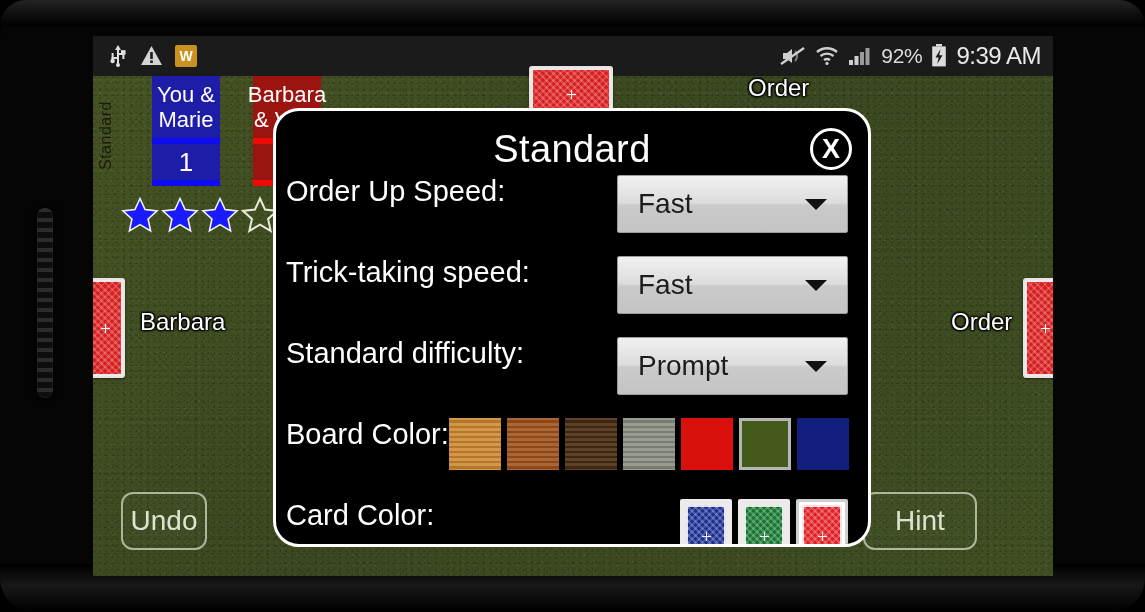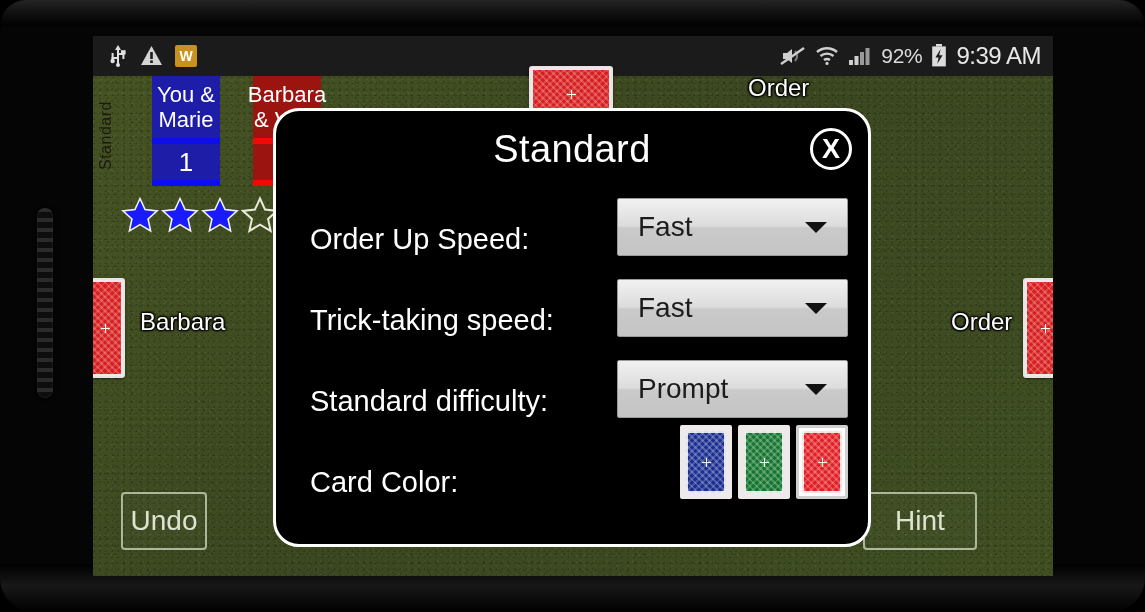--- a/index.html
+++ b/index.html
@@ -146,21 +146,21 @@
       linear-gradient(90deg, transparent 42%, #fff 42% 58%, transparent 58%);
   }
   #card-top     { left: 436px; top: 30px;  width: 84px; height: 56px; }
   #card-left    { left: -8px;  top: 242px; width: 40px; height: 100px; }
   #card-right   { left: 930px; top: 242px; width: 44px; height: 100px; }
 
   
   .felt-button {
     position: absolute;
     border: 2px solid rgba(215,222,200,.72);
-    border-radius: 4px;
+    border-radius: 12px;
     color: #dde3cf;
     font-size: 28px;
     display: flex; align-items: center; justify-content: center;
     background: rgba(255,255,255,.02);
   }
   #undo-button { left: 28px;  top: 456px; width: 86px; height: 58px; }
   #hint-button { left: 770px; top: 456px; width: 114px; height: 58px; }
 
   
   #settings-dialog {
@@ -181,23 +181,23 @@
     position: absolute; right: 16px; top: 17px;
     width: 42px; height: 42px;
     border: 3px solid #fff; border-radius: 50%;
     display: flex; align-items: center; justify-content: center;
     font-size: 27px; font-weight: bold; line-height: 1;
     color: #fff; cursor: pointer; background: #000;
   }
 
   #settings-rows { position: absolute; left: 0; top: 64px; width: 100%; }
   .setting-row {
-    display: flex; align-items: flex-end;
+    display: flex; align-items: flex-start;
     height: 81px;
-    padding: 0 0 0 34px;
+    padding: 0 0 0 10px;
   }
   .setting-label { font-size: 29px; color: #fff; flex: 0 0 auto; }
   .setting-control { margin-left: auto; margin-right: 20px; }
 
   .spinner {
     width: 231px; height: 58px;
     background: linear-gradient(to bottom, #f1f1f1 0%, #dcdcdc 48%, #cacaca 52%, #c4c4c4 100%);
     border: 1px solid #9a9a9a;
     border-radius: 2px;
     display: flex; align-items: center;
@@ -407,20 +407,34 @@
         <div class="setting-row">
           <div class="setting-label">Standard difficulty:</div>
           <div class="setting-control">
             <div class="spinner">
               <span class="spinner-value">Prompt</span>
               <span class="spinner-arrow"></span>
             </div>
           </div>
         </div>
 
+        <div class="setting-row">
+          <div class="setting-label">Board Color:</div>
+          <div class="setting-control">
+            <div class="swatch-row" id="board-swatch-row">
+                <div class="swatch" style="background: repeating-linear-gradient(rgba(0, 0, 0, 0.14) 0px, rgba(0, 0, 0, 0.14) 2px, rgba(255, 255, 255, 0.1) 2px, rgba(255, 255, 255, 0.1) 5px), rgb(208, 138, 51);"></div>
+                <div class="swatch" style="background: repeating-linear-gradient(rgba(0, 0, 0, 0.14) 0px, rgba(0, 0, 0, 0.14) 2px, rgba(255, 255, 255, 0.1) 2px, rgba(255, 255, 255, 0.1) 5px), rgb(163, 84, 29);"></div>
+                <div class="swatch" style="background: repeating-linear-gradient(rgba(0, 0, 0, 0.14) 0px, rgba(0, 0, 0, 0.14) 2px, rgba(255, 255, 255, 0.1) 2px, rgba(255, 255, 255, 0.1) 5px), rgb(74, 44, 17);"></div>
+                <div class="swatch" style="background: repeating-linear-gradient(rgba(0, 0, 0, 0.14) 0px, rgba(0, 0, 0, 0.14) 2px, rgba(255, 255, 255, 0.1) 2px, rgba(255, 255, 255, 0.1) 5px), rgb(141, 145, 132);"></div>
+                <div class="swatch" style="background: rgb(217, 16, 11);"></div>
+                <div class="swatch selected" style="background: rgb(67, 90, 26);"></div>
+                <div class="swatch" style="background: rgb(19, 31, 125);"></div>
+              </div>
+          </div>
+        </div>
 
         <div class="setting-row">
           <div class="setting-label">Card Color:</div>
           <div class="setting-control">
             <div class="card-swatch-row" id="card-swatch-row">
                 <div class="card-swatch">
                   <div class="mini" style="background-color: rgb(28, 47, 145);"></div>
                 </div>
                 <div class="card-swatch">
                   <div class="mini" style="background-color: rgb(22, 117, 47);"></div>

